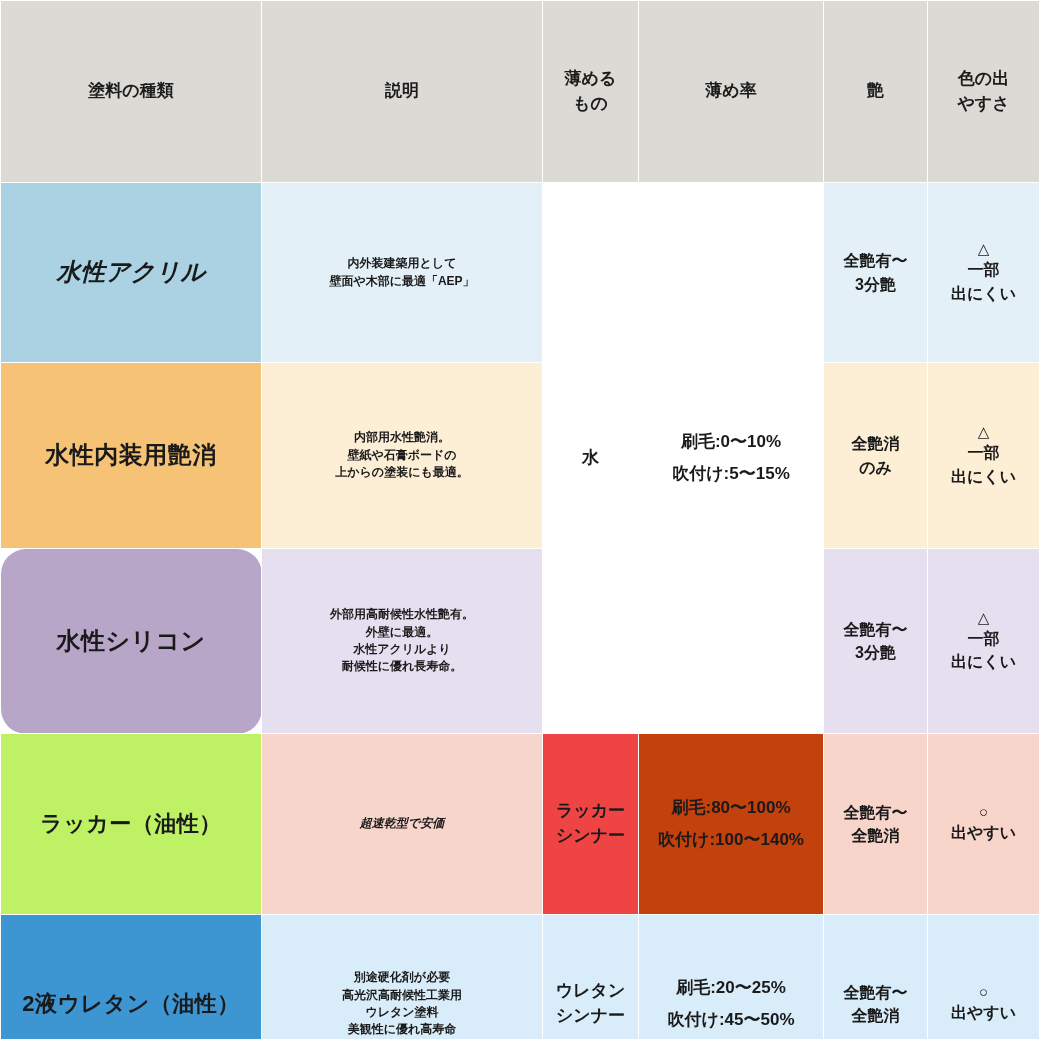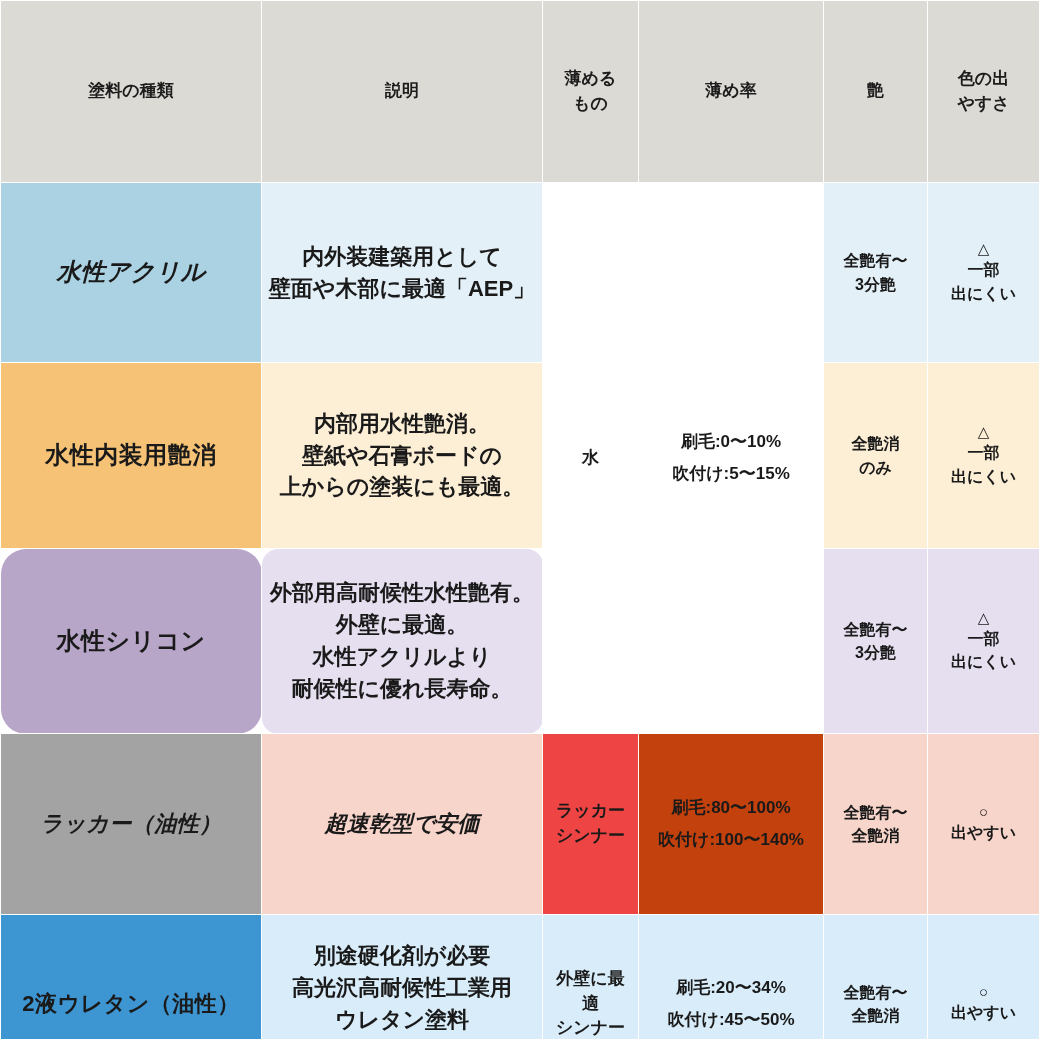--- a/index.html
+++ b/index.html
@@ -54,21 +54,21 @@
   
   td.type {
     font-size: 24px;
     letter-spacing: 0.5px;
     color: #1a1a1a;
   }
   td.type.small {
     font-size: 22px;
   }
   td.desc {
-    font-size: 22px;
+    font-size: 12px;
   }
   td.mid {
     font-size: 17px;
   }
   td.rate {
     font-size: 17px;
     margin-top: 21px;
   }
   td.gloss {
     font-size: 16px;
@@ -95,25 +95,25 @@
   .r1 .desc   { background: #e3f0f7; }
   .r1 .gloss  { background: #e3f0f7; }
   .r1 .color  { background: #e3f0f7; }
 
   .r2 .type   { background: #f5c276; }
   .r2 .desc   { background: #fdeed6; }
   .r2 .gloss  { background: #fdeed6; }
   .r2 .color  { background: #fdeed6; }
 
   .r3 .type   { background: #b8a6c9; border-radius: 25px; }
-  .r3 .desc   { background: #e6dff0; border-radius: 16px; }
+  .r3 .desc   { background: #e6dff0; }
   .r3 .gloss  { background: #e6dff0; }
   .r3 .color  { background: #e6dff0; }
 
-  .r4 .type   { background: #a3a3a3; font-style: italic; }
+  .r4 .type   { background: #bef264; }
   .r4 .desc   { background: #f8d5cb; font-style: italic; }
   .r4 .mid    { background: #ef4444; }
   .r4 .rate   { background: #c2410c; }
   .r4 .gloss  { background: #f8d5cb; }
   .r4 .color  { background: #f8d5cb; }
 
   .r5 .type   { background: #3d96d2; }
   .r5 .desc   { background: #d8ecf9; }
   .r5 .mid    { background: #d8ecf9; }
   .r5 .rate   { background: #d8ecf9; }
@@ -244,25 +244,25 @@
 
       <tr class="r5">
         <td class="type small">2液ウレタン（油性）</td>
         <td class="desc">
           <span class="desc-line">別途硬化剤が必要</span>
           <span class="desc-line">高光沢高耐候性工業用</span>
           <span class="desc-line">ウレタン塗料</span>
           <span class="desc-line">美観性に優れ高寿命</span>
         </td>
         <td class="mid">
-          <span class="mid-line">外壁に最適</span>
+          <span class="mid-line">ウレタン</span>
           <span class="mid-line">シンナー</span>
         </td>
         <td class="rate">
-          <span class="rate-line">刷毛:20〜34%</span>
+          <span class="rate-line">刷毛:20〜25%</span>
           <span class="rate-line">吹付け:45〜50%</span>
         </td>
         <td class="gloss">
           <span class="gloss-line">全艶有〜</span>
           <span class="gloss-line">全艶消</span>
         </td>
         <td class="color">
           <span class="tri">○</span>
           <span class="desc-line">出やすい</span>
         </td>

